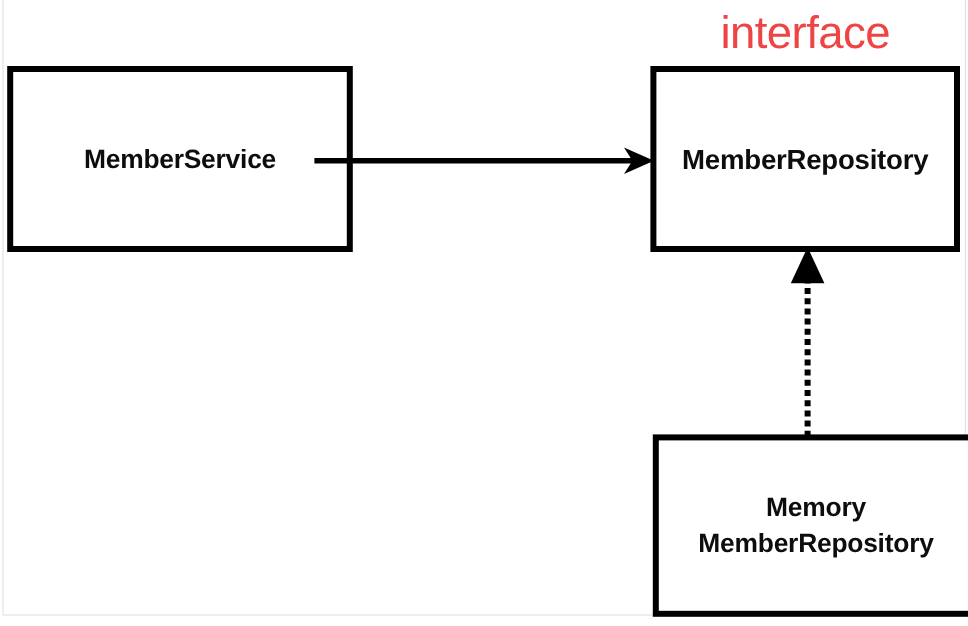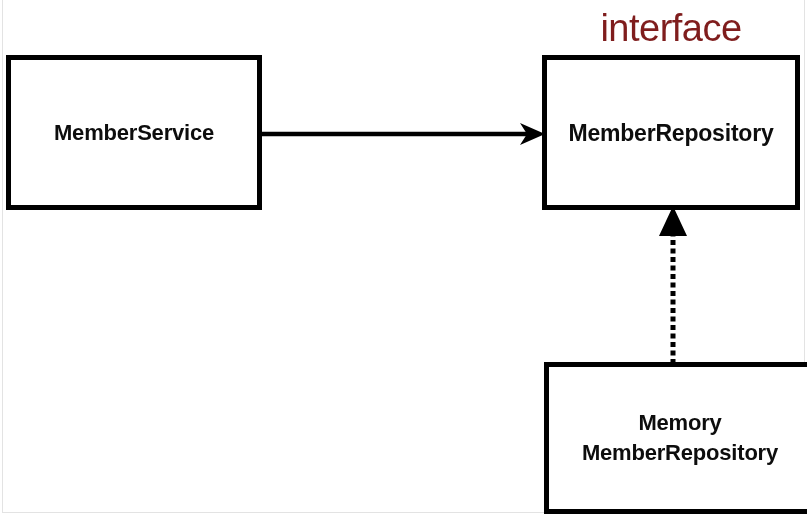--- a/index.html
+++ b/index.html
@@ -51,21 +51,21 @@
     color: #0d0d0d;
     line-height: 30px;
     letter-spacing: -0.2px;
     white-space: pre-line;
   }
 
   
   #box-member-service {
     left: 6px;
     top: 55px;
-    width: 256px;
+    width: 288px;
     height: 155px;
   }
 
   
   #box-member-repository {
     left: 542px;
     top: 55px;
     width: 258px;
     height: 155px;
   }
@@ -83,21 +83,21 @@
 
   
   #interface-label {
     position: absolute;
     left: 542px;
     top: 6px;
     width: 258px;
     text-align: center;
     font-size: 38px;
     font-weight: normal;
-    color: #7f1d1d;
+    color: #ef4444;
     line-height: 44px;
     letter-spacing: -0.5px;
   }
 
   
   #assoc-arrow {
     position: absolute;
     left: 262px;
     top: 118px;
     width: 285px;

